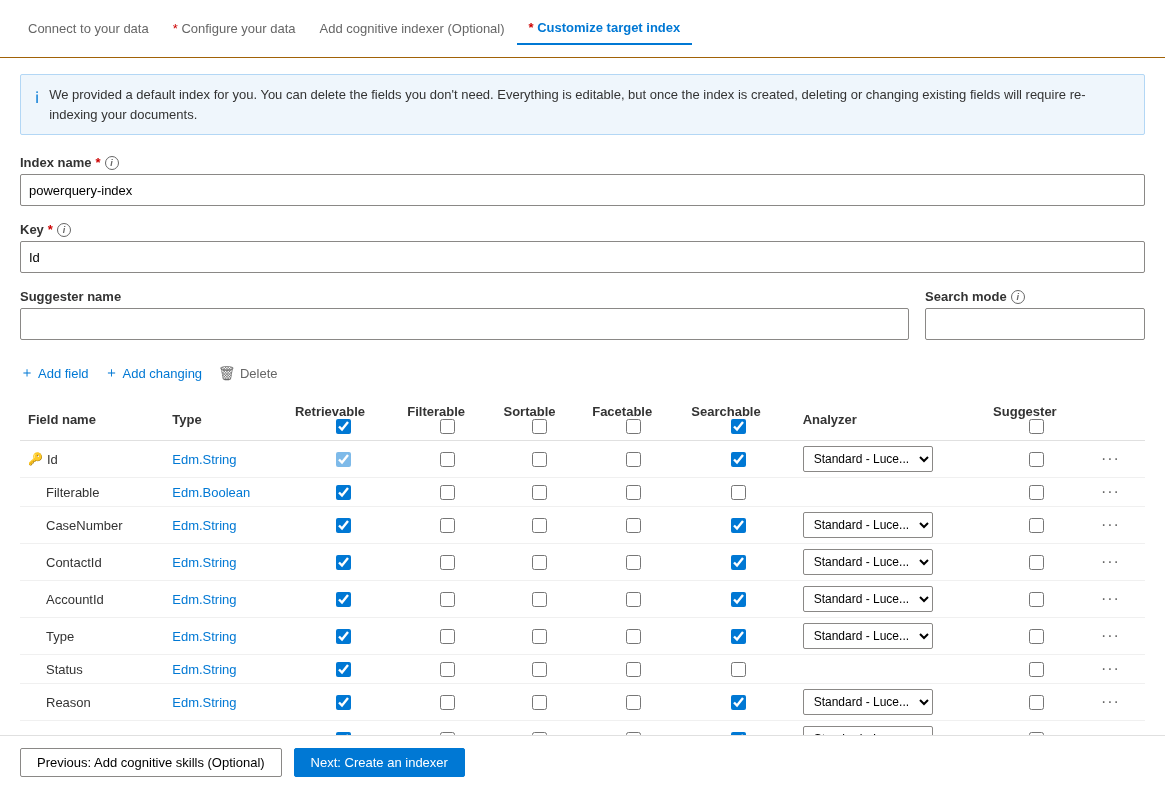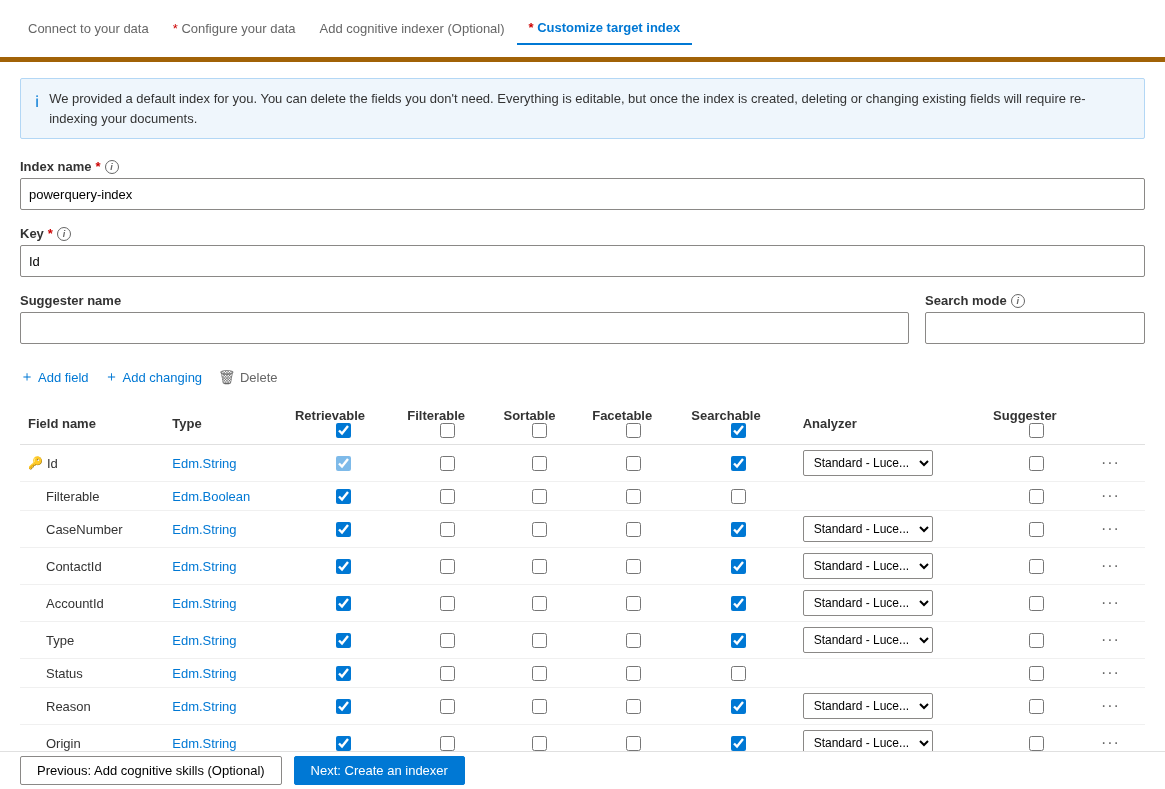--- a/index.html
+++ b/index.html
@@ -3,21 +3,21 @@
   <meta charset="utf-8">
   <style>
     * { box-sizing: border-box; margin: 0; padding: 0; }
     body { font-family: 'Segoe UI', Arial, sans-serif; font-size: 13px; color: #333; background: #fff; }
 
     
     .top-nav {
       display: flex;
       align-items: center;
       padding: 12px 16px;
-      border-bottom: 5px solid #a16207;
+      border-bottom: 1px solid #a16207;
       gap: 0;
     }
     .nav-step {
       font-size: 13px;
       color: #666;
       padding: 8px 12px;
       cursor: pointer;
       white-space: nowrap;
       position: relative;
     }
@@ -181,21 +181,21 @@
       font-size: 16px;
       cursor: pointer;
       letter-spacing: 1px;
       padding: 2px 4px;
     }
 
     
     .bottom-bar {
       display: flex;
       align-items: center;
-      padding: 4px 20px;
+      padding: 12px 20px;
       gap: 12px;
       border-top: 1px solid #e0e0e0;
       position: fixed;
       bottom: 0;
       left: 0;
       right: 0;
       background: #fff;
     }
     .btn-secondary {
       padding: 6px 16px;

